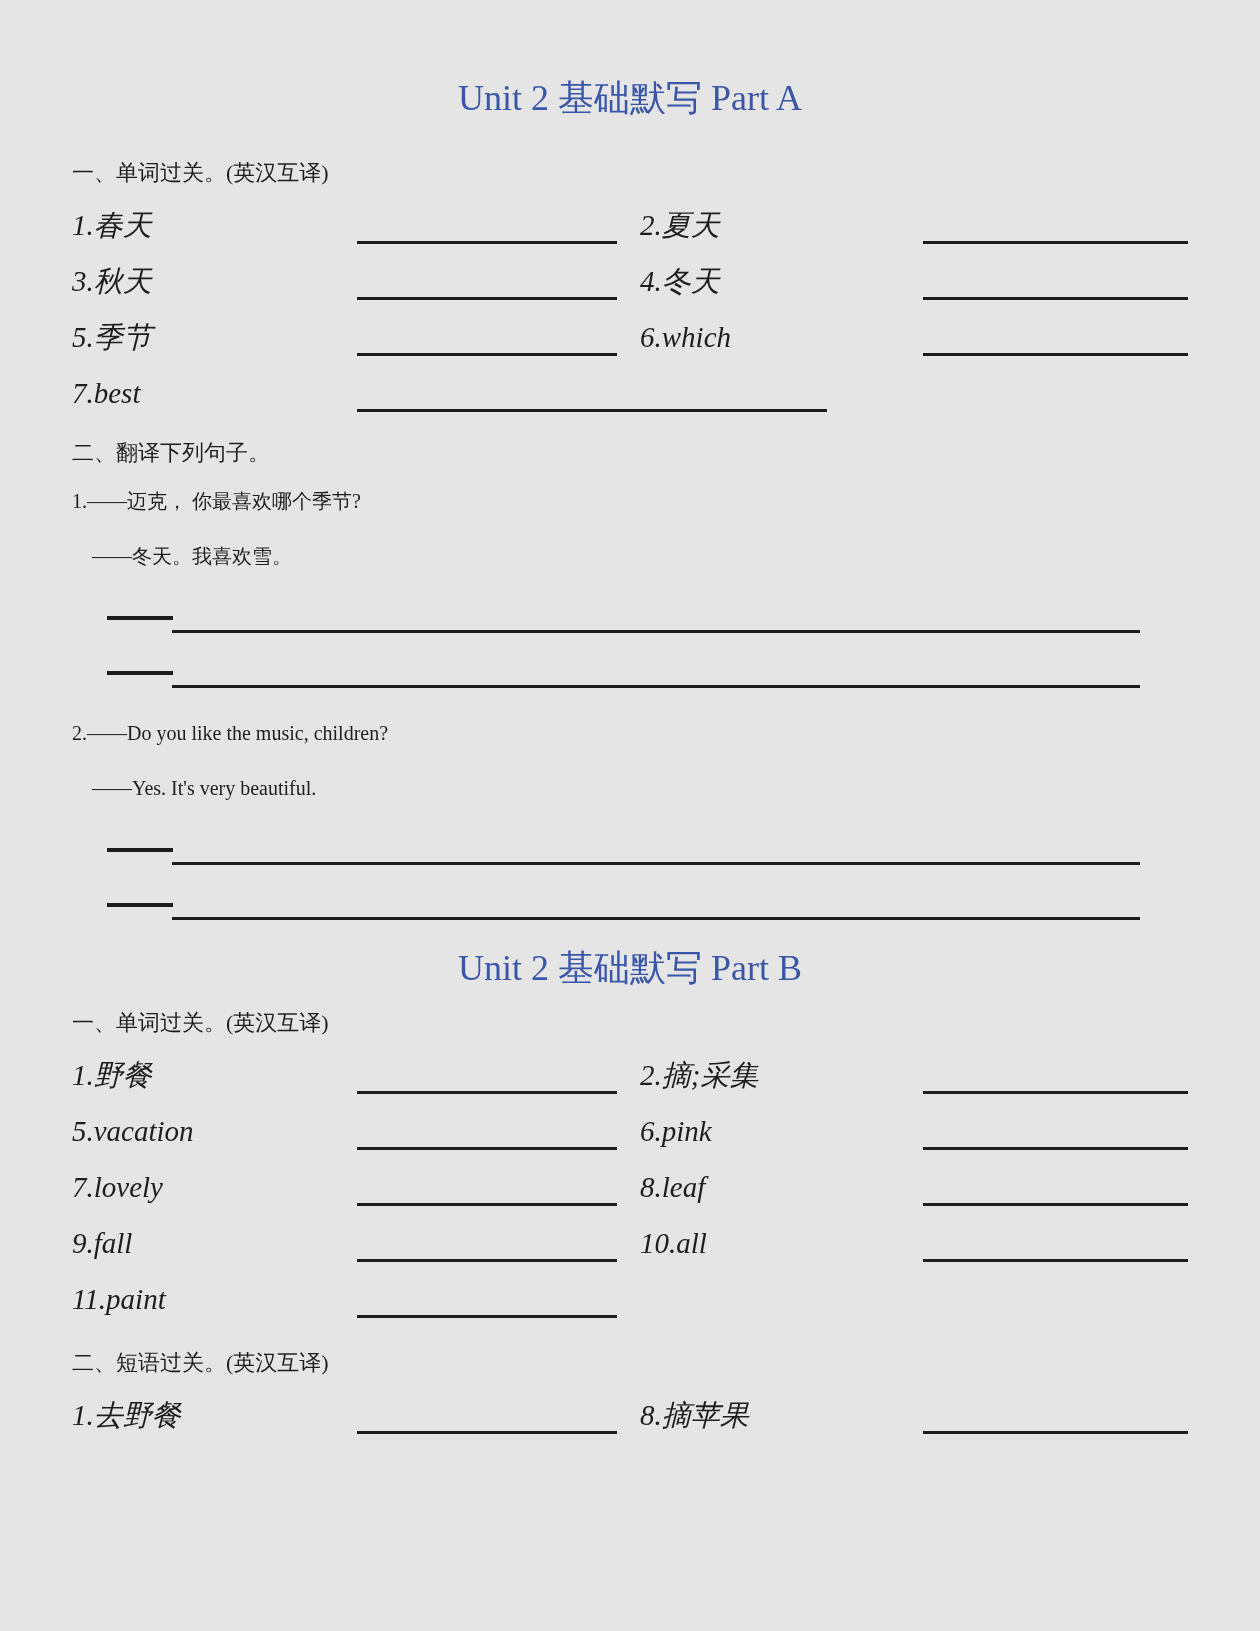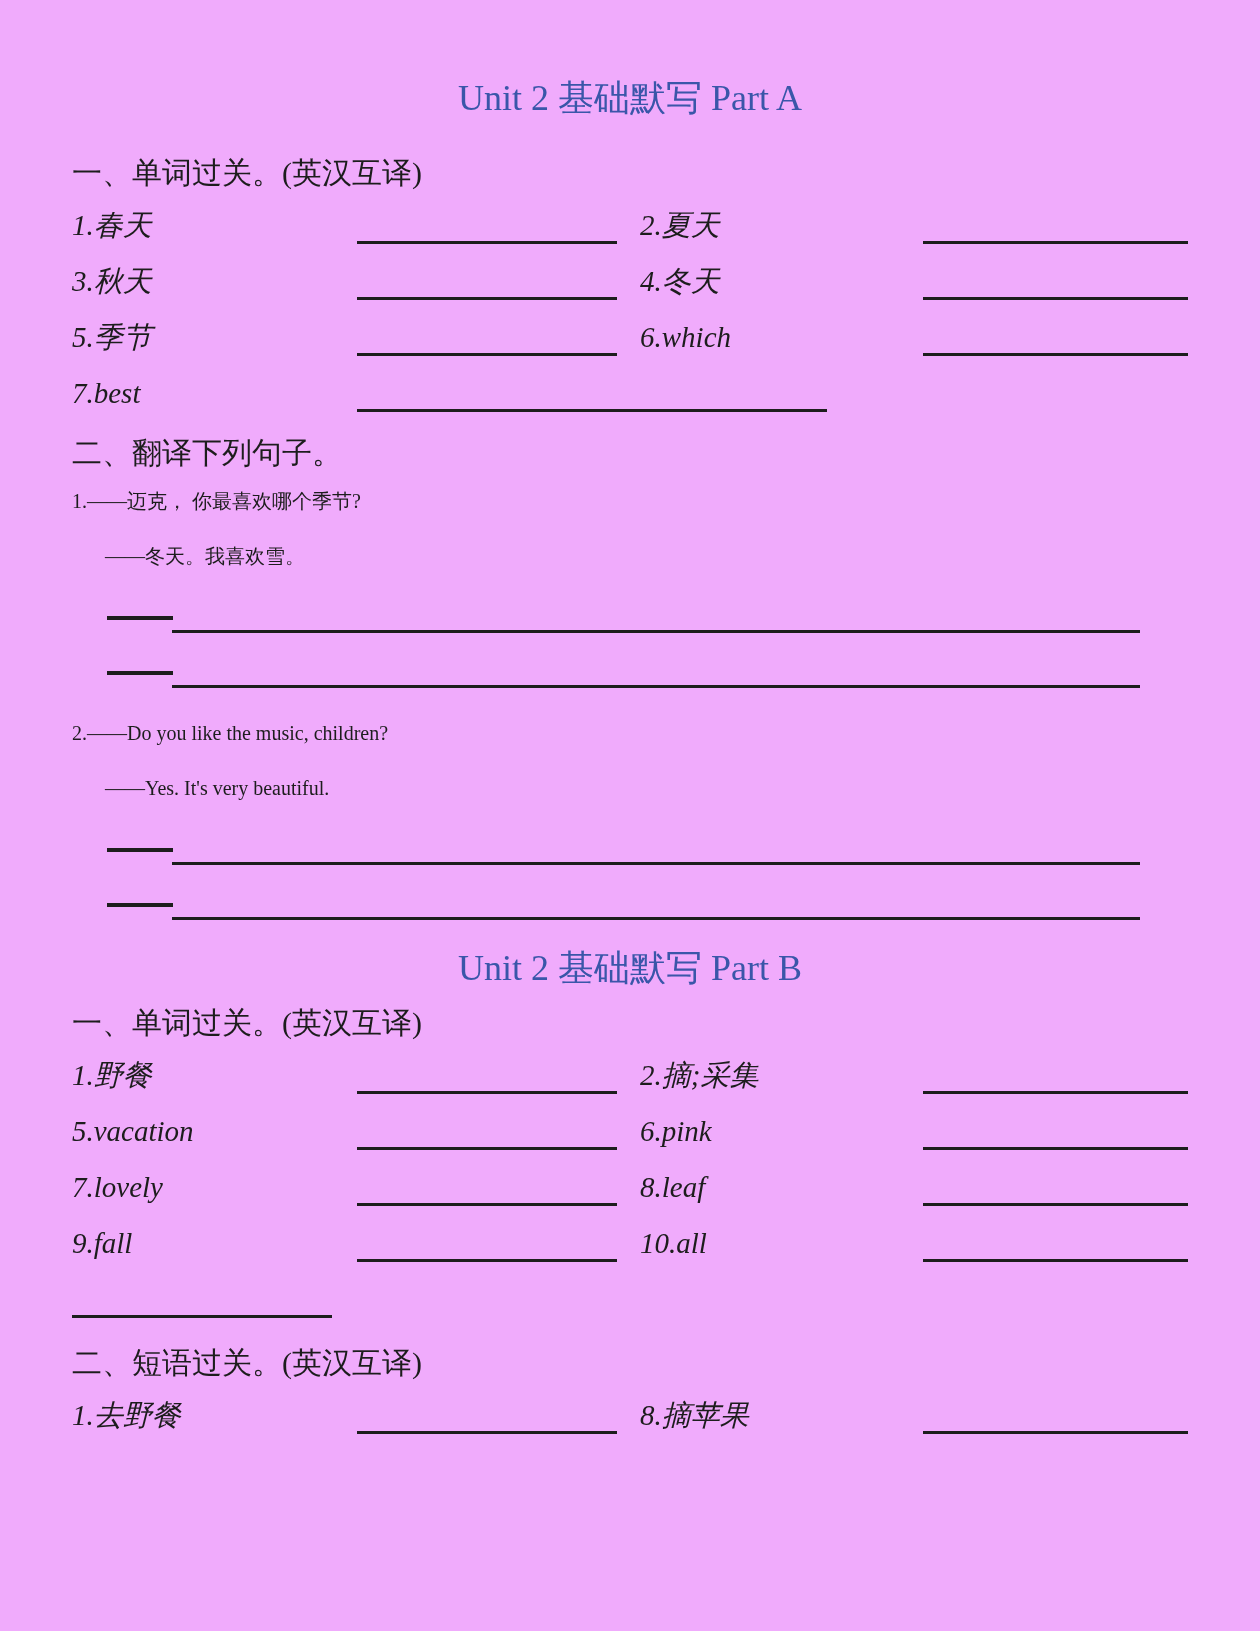--- a/index.html
+++ b/index.html
@@ -1,38 +1,38 @@
 <!DOCTYPE html>
 <html><head>
 <meta charset="utf-8">
 <style>
   html,body{margin:0;padding:0;background:#ffffff;}
   .page{
     position:relative;
     width:1260px;height:1631px;
     margin:0 auto;
-    background:#f0abfc;
+    background:#e5e5e5;
     overflow:hidden;
     font-family:"Liberation Serif","DejaVu Serif",serif;
     color:#1d1d1d;
     box-sizing:border-box;
     padding:0 72px;
   }
   .ptitle{
     font-size:36px;
     line-height:44px;
     height:44px;
     text-align:center;
     font-weight:normal;
     white-space:nowrap;
   }
   .ptitle-a{padding-top:76px;height:120px;box-sizing:border-box;}
   .ptitle-b{margin-top:8px;}
   .sheading{
-    font-size:30px;
+    font-size:22px;
     height:42px;
     display:flex;
     align-items:center;
     white-space:nowrap;
   }
   .mt-a1{margin-top:32px;}
   .mt-a2{margin-top:14px;}
   .mt-b1{margin-top:12px;}
   .mt-b2{margin-top:18px;}
   .wrow{display:flex;align-items:flex-end;height:56px;font-style:italic;}
@@ -54,21 +54,21 @@
   }
   .b2{width:265px;}
   .b2short{width:210px;}
   .dline{
     font-size:20px;
     height:55px;
     display:flex;
     align-items:center;
     white-space:nowrap;
   }
-  .indent{margin-left:33px;}
+  .indent{margin-left:20px;}
   .ans{position:relative;height:55px;}
   .ans-first{margin-top:12px;}
   .ans .dash{
     position:absolute;left:35px;top:20px;
     width:66px;height:4px;background:#1d1d1d;
   }
   .ans .aline{
     position:absolute;left:100px;top:34px;
     width:968px;height:0;
     border-bottom:3px solid #1d1d1d;
@@ -156,20 +156,21 @@
     <span class="wlabel w2">8.leaf</span>
     <span class="wblank b2"></span>
   </div>
   <div class="wrow">
     <span class="wlabel">9.fall</span>
     <span class="wblank"></span>
     <span class="wlabel w2">10.all</span>
     <span class="wblank b2"></span>
   </div>
   <div class="wrow">
+    <span class="wlabel">11.paint</span>
     <span class="wblank"></span>
   </div>
 
   <div class="sheading mt-b2">二、短语过关。(英汉互译)</div>
 
   <div class="wrow">
     <span class="wlabel">1.去野餐</span>
     <span class="wblank"></span>
     <span class="wlabel w2">8.摘苹果</span>
     <span class="wblank b2"></span>

